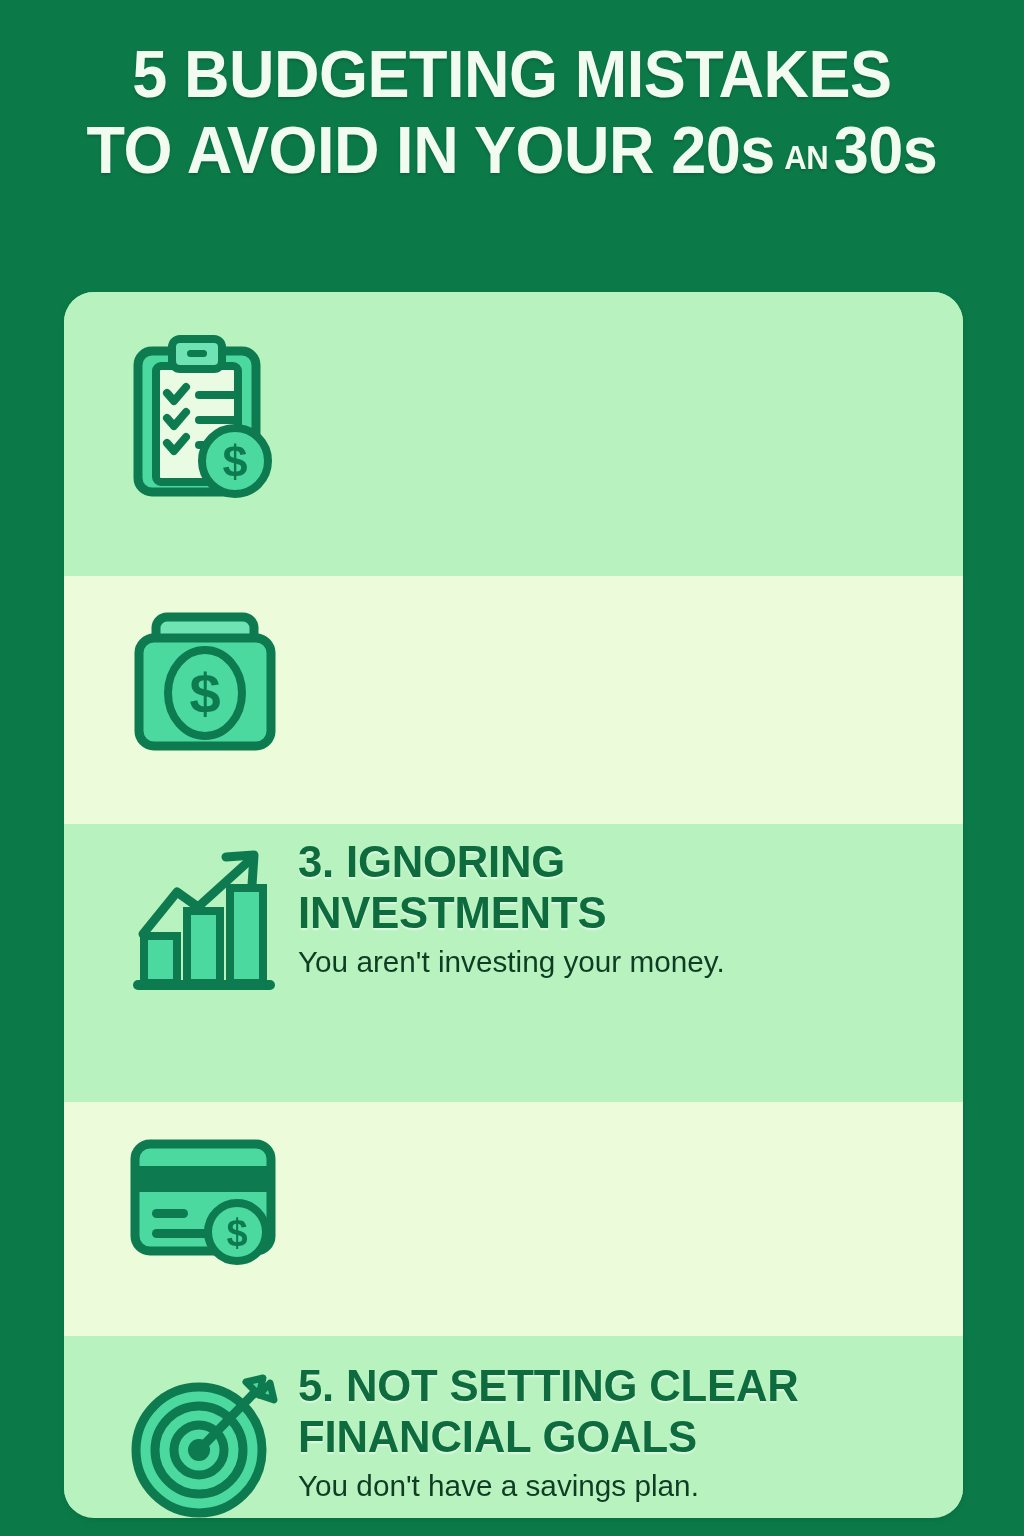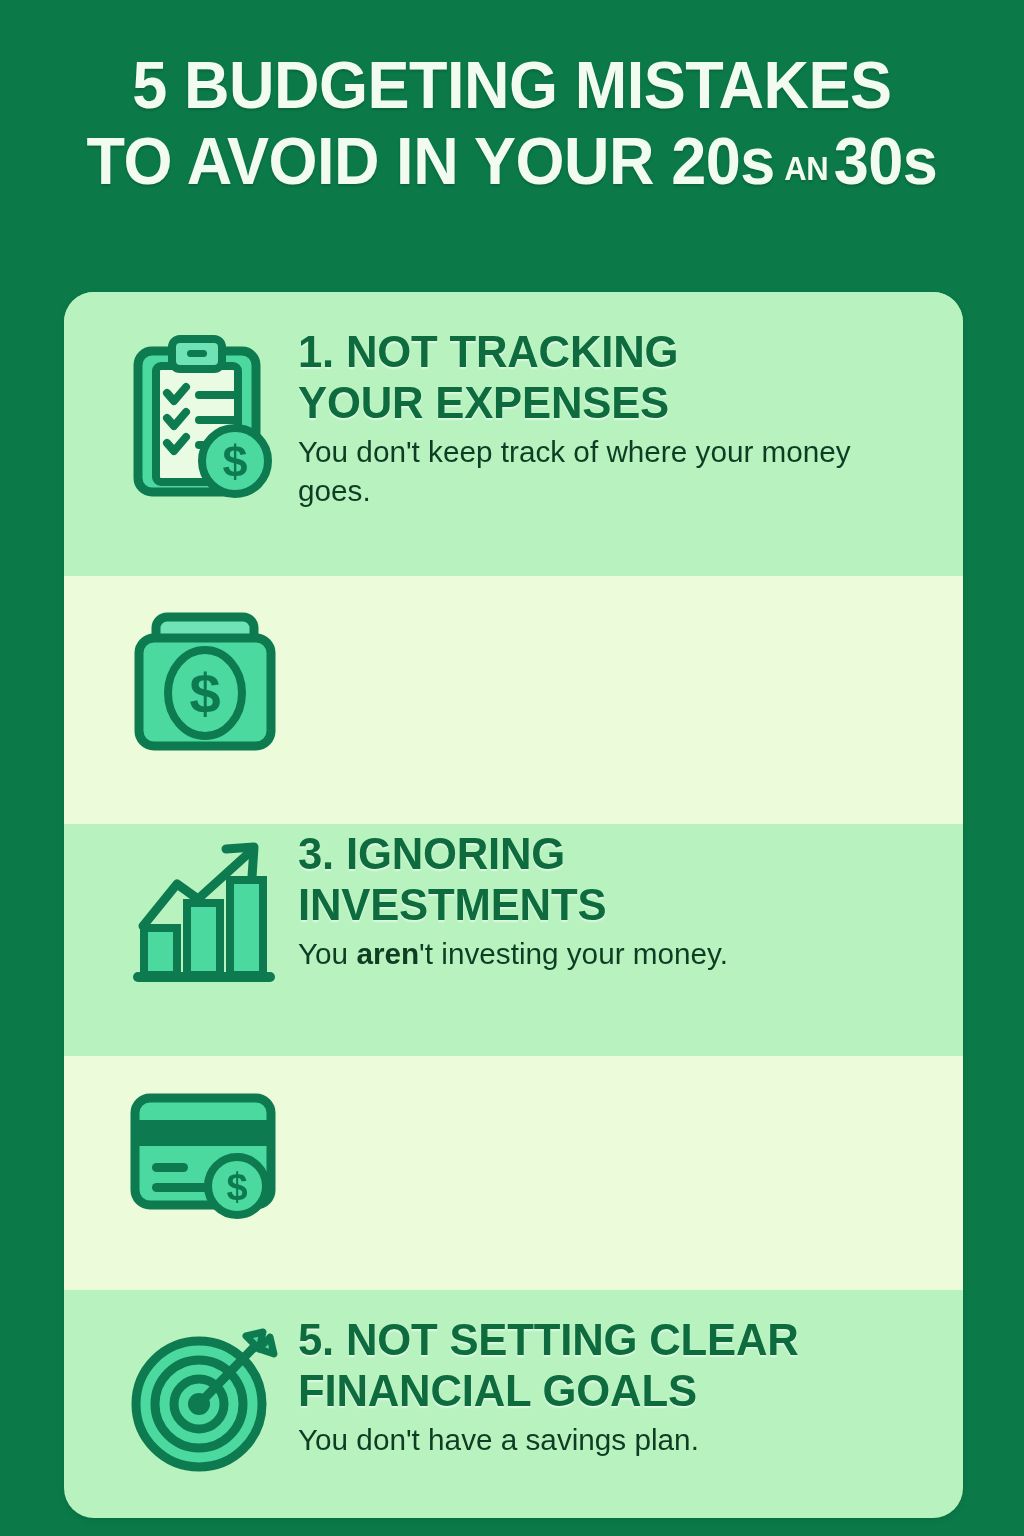--- a/index.html
+++ b/index.html
@@ -7,21 +7,21 @@
     width:1024px;height:1536px;
     background:#0b7a48;
     font-family:"Liberation Sans", sans-serif;
     overflow:hidden;
     position:relative;
   }
 
   
   .title-wrap{
     width:1024px;
-    padding-top:47px;
+    padding-top:36px;
     text-align:center;
     box-sizing:border-box;
   }
   .title-line{
     color:#f1fbef;
     font-family:"Liberation Sans Narrow","Liberation Sans",sans-serif;
     font-weight:bold;
     font-size:67px;
     line-height:76px;
     letter-spacing:-0.5px;
@@ -85,21 +85,21 @@
   .sub{
     color:#0f3d23;
     font-family:"Liberation Sans Narrow","Liberation Sans",sans-serif;
     font-size:30px;
     line-height:39px;
     margin:4px 0 0 0;
     font-weight:normal;
     transform:scaleX(0.99);
     transform-origin:left center;
   }
-  .sub b{font-weight:bold;}
+  .sub b{font-weight:normal;}
 
   .ico{display:block;}
 </style>
 </head>
 <body>
 
 <div class="title-wrap">
   <div class="title-line">5 BUDGETING MISTAKES</div>
   <div class="title-line l2">
     <span>TO AVOID IN YOUR 20s</span>
@@ -120,41 +120,34 @@
         <path d="M38 59 l7 8 12 -14" fill="none" stroke="#0d7a4f" stroke-width="8" stroke-linecap="round" stroke-linejoin="round"></path>
         <rect x="66" y="57" width="44" height="8" rx="4" fill="#0d7a4f"></rect>
         <path d="M38 84 l7 8 12 -14" fill="none" stroke="#0d7a4f" stroke-width="8" stroke-linecap="round" stroke-linejoin="round"></path>
         <rect x="66" y="82" width="44" height="8" rx="4" fill="#0d7a4f"></rect>
         <path d="M38 109 l7 8 12 -14" fill="none" stroke="#0d7a4f" stroke-width="8" stroke-linecap="round" stroke-linejoin="round"></path>
         <rect x="66" y="107" width="24" height="8" rx="4" fill="#0d7a4f"></rect>
         <circle cx="106" cy="127" r="33" fill="#4cd9a0" stroke="#0d7a4f" stroke-width="8"></circle>
         <text x="106" y="143" font-family="Liberation Sans, sans-serif" font-size="45" font-weight="bold" fill="#0d7a4f" text-anchor="middle">$</text>
       </svg>
     </div>
-    <div class="txt-col">
-      <div class="head">
-        <span>1. NOT TRACKING</span><br>
-        <span>YOUR EXPENSES</span>
-      </div>
-      <p class="sub"><span>You don't keep track of where your money goes.</span></p>
-    </div>
   </div>
 
   <div class="row shade-b" style="height:248px;padding-top:24px;">
     <div class="icon-col">
       <svg class="ico" width="150" height="150" viewBox="0 0 150 150">
         <rect x="26" y="9" width="98" height="36" rx="11" fill="#6fe3b3" stroke="#0d7a4f" stroke-width="9"></rect>
         <rect x="9" y="30" width="132" height="108" rx="15" fill="#4cd9a0" stroke="#0d7a4f" stroke-width="9"></rect>
         <ellipse cx="75" cy="85" rx="37" ry="43" fill="none" stroke="#0d7a4f" stroke-width="8"></ellipse>
         <text x="75" y="105" font-family="Liberation Sans, sans-serif" font-size="56" font-weight="bold" fill="#0d7a4f" text-anchor="middle">$</text>
       </svg>
     </div>
   </div>
 
-  <div class="row shade-a" style="height:232px;padding-top:4px;">
+  <div class="row shade-a" style="height:278px;padding-top:12px;">
     <div class="icon-col">
       <svg class="ico" width="150" height="152" viewBox="0 0 150 152">
         <path d="M13 90 L47 48 L68 63 L120 16" fill="none" stroke="#0d7a4f" stroke-width="9" stroke-linecap="round" stroke-linejoin="round"></path>
         <path d="M96 13 L124 11 L122 41" fill="none" stroke="#0d7a4f" stroke-width="9" stroke-linecap="round" stroke-linejoin="round"></path>
         <rect x="14" y="92" width="33" height="47" fill="#4cd9a0" stroke="#0d7a4f" stroke-width="8"></rect>
         <rect x="57" y="67" width="33" height="72" fill="#4cd9a0" stroke="#0d7a4f" stroke-width="8"></rect>
         <rect x="100" y="44" width="33" height="95" fill="#4cd9a0" stroke="#0d7a4f" stroke-width="8"></rect>
         <rect x="3" y="136" width="142" height="10" rx="5" fill="#0d7a4f"></rect>
       </svg>
     </div>

